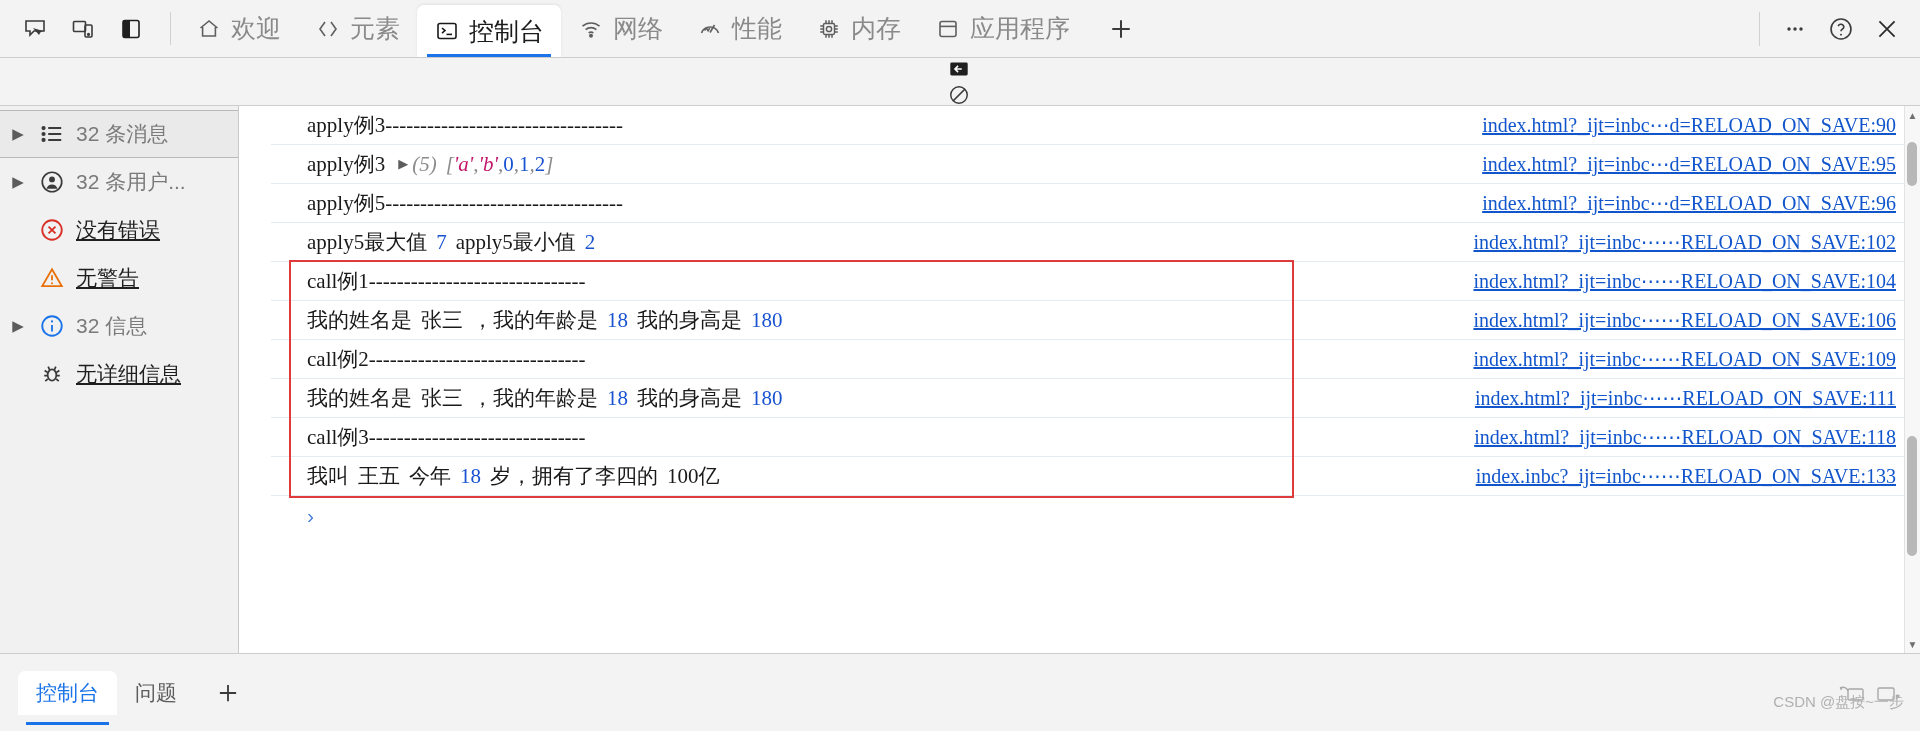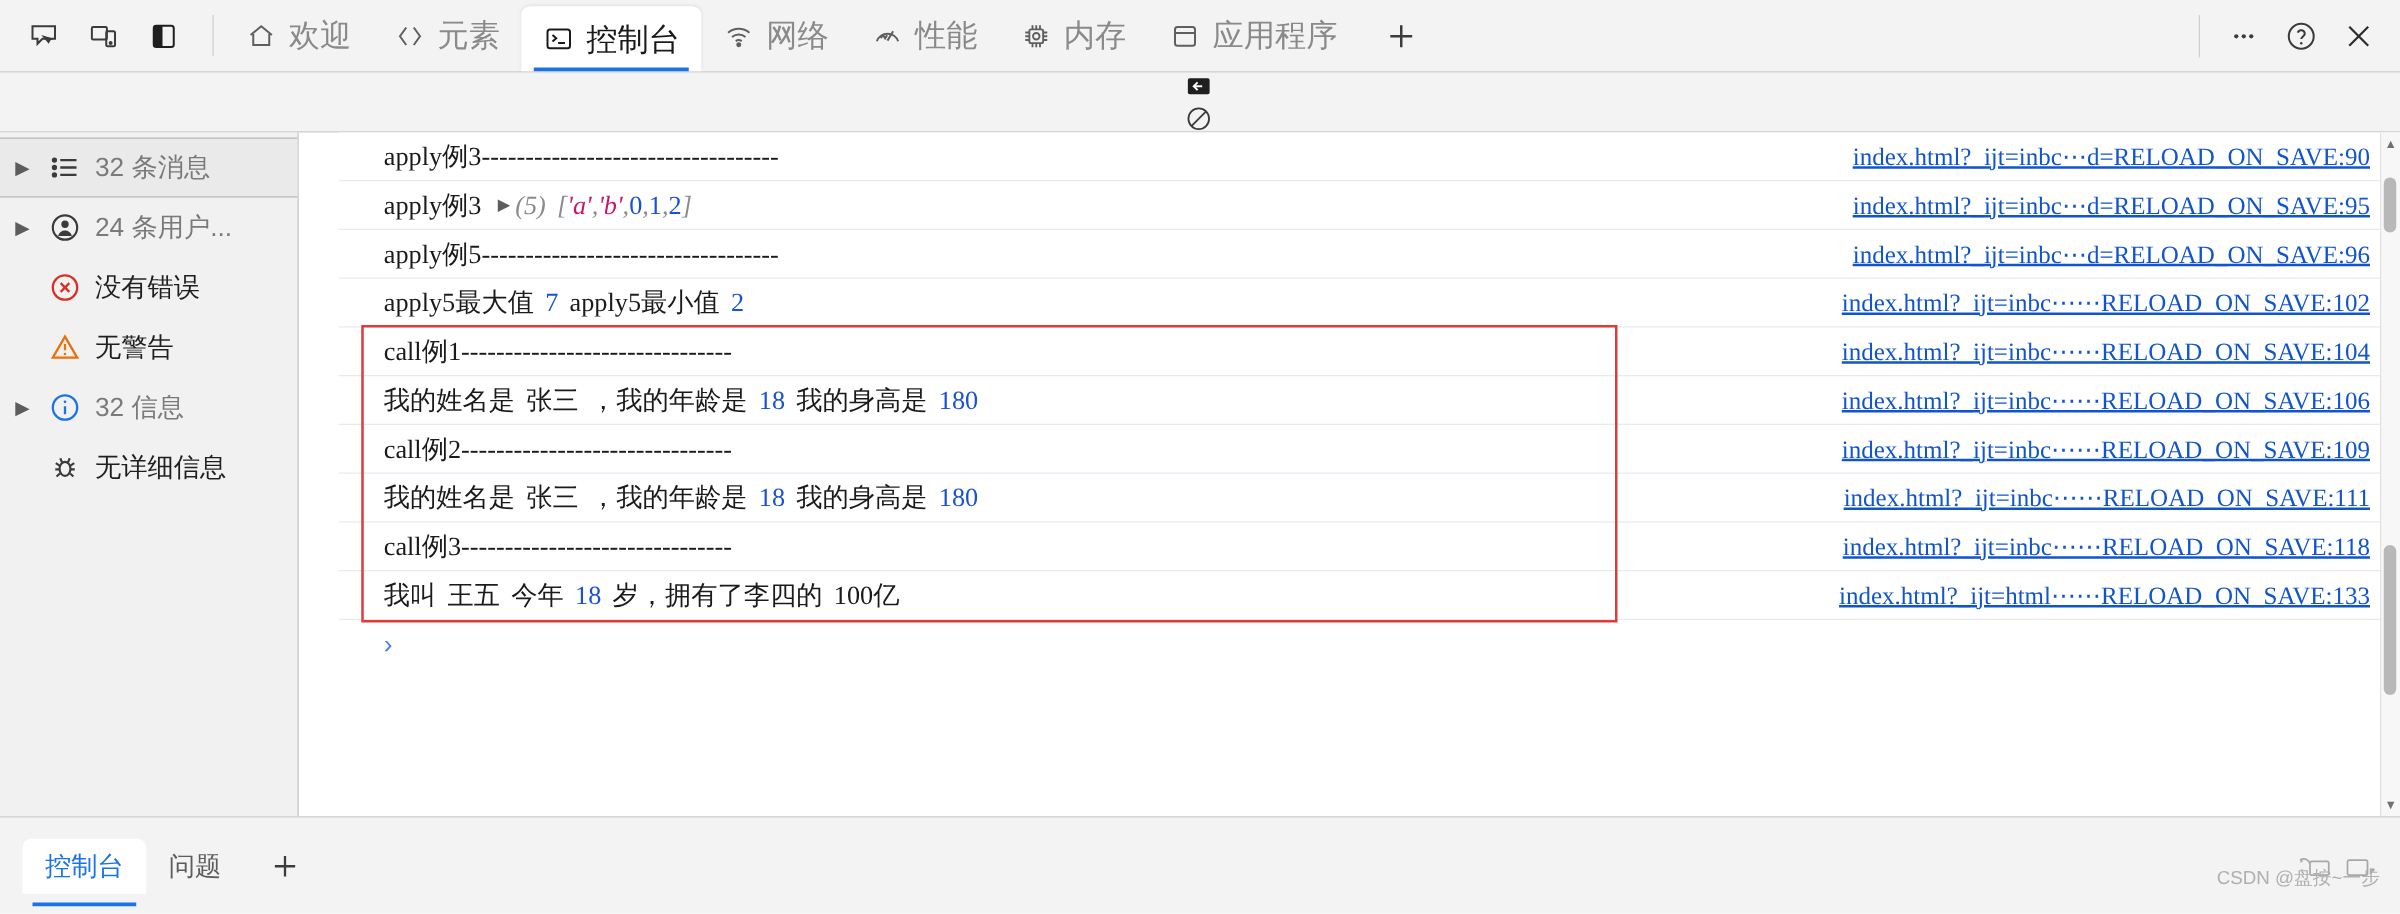--- a/index.html
+++ b/index.html
@@ -110,21 +110,21 @@
     font-size: 21px; cursor: pointer; position:relative;
   }
   .side-row.group-top { background:#eaeaea; border-top:1px solid #b9b9b9; border-bottom:1px solid #b9b9b9; }
   .arrow {
     width: 20px; display:flex; align-items:center; justify-content:center;
     color: #5c5c5c; font-size: 15px; flex-shrink:0;
   }
   .arrow.empty { visibility:hidden; }
   .side-ic { width:32px; display:flex; align-items:center; justify-content:center; flex-shrink:0; }
   .side-label { color:#7a7a7a; white-space:nowrap; overflow:hidden; text-overflow:ellipsis; }
-  .side-label.dark { color:#1f1f1f; }
+  .side-label.dark { color:#1f1f1f;text-decoration:underline; }
 
   
   .console-wrap { flex:1; min-width:0; position:relative; background:#fff; overflow:hidden;margin-left:32px; }
   .console-scroll { position:absolute; inset:0; overflow:hidden; }
   .log-row {
     display:flex; align-items:center; justify-content:space-between;
     min-height: 39px; padding: 0 16px 0 36px;
     border-bottom: 1px solid #e4ecf3;
     font-family: "Liberation Serif", serif;
     font-size: 21px; color:#1a1a1a;
@@ -378,21 +378,21 @@
         </div>
         <div class="side-row">
           <span class="arrow">▶</span>
           <span class="side-ic">
             <svg width="26" height="26" viewBox="0 0 24 24" fill="none" stroke="#3b3b3b" stroke-width="1.6">
               <circle cx="12" cy="12" r="9"></circle>
               <circle cx="12" cy="9.6" r="2.7" fill="#3b3b3b" stroke="none"></circle>
               <path d="M6.9 18.3c.7-2.6 2.7-4 5.1-4s4.4 1.4 5.1 4" fill="#3b3b3b" stroke="none"></path>
             </svg>
           </span>
-          <span class="side-label">24 条用户...</span>
+          <span class="side-label">32 条用户...</span>
         </div>
         <div class="side-row">
           <span class="arrow empty">▶</span>
           <span class="side-ic">
             <svg width="26" height="26" viewBox="0 0 24 24" fill="none" stroke="#d93025" stroke-width="1.7">
               <circle cx="12" cy="12" r="9"></circle>
               <path d="M8.8 8.8l6.4 6.4M15.2 8.8l-6.4 6.4"></path>
             </svg>
           </span>
           <span class="side-label dark">没有错误</span>
@@ -536,21 +536,21 @@
                 <span>王五</span>
                 <span class="gap"></span>
                 <span>今年</span>
                 <span class="gap"></span>
                 <span class="num-val">18</span>
                 <span class="gap"></span>
                 <span>岁，拥有了李四的</span>
                 <span class="gap"></span>
                 <span>100亿</span>
               </div>
-              <span class="log-src">index.html?_ijt=html⋯⋯RELOAD_ON_SAVE:133</span>
+              <span class="log-src">index.inbc?_ijt=inbc⋯⋯RELOAD_ON_SAVE:133</span>
             </div>
           </div>
         <div class="prompt-row">
           <span class="prompt-chev">›</span>
         </div>
       </div>
 
       <div class="redbox" id="redbox" style="top: 154px; left: 18px; width: 1005px; height: 238px; border-color: rgb(224, 59, 59);"></div>
 
       <div class="scrollbar">

